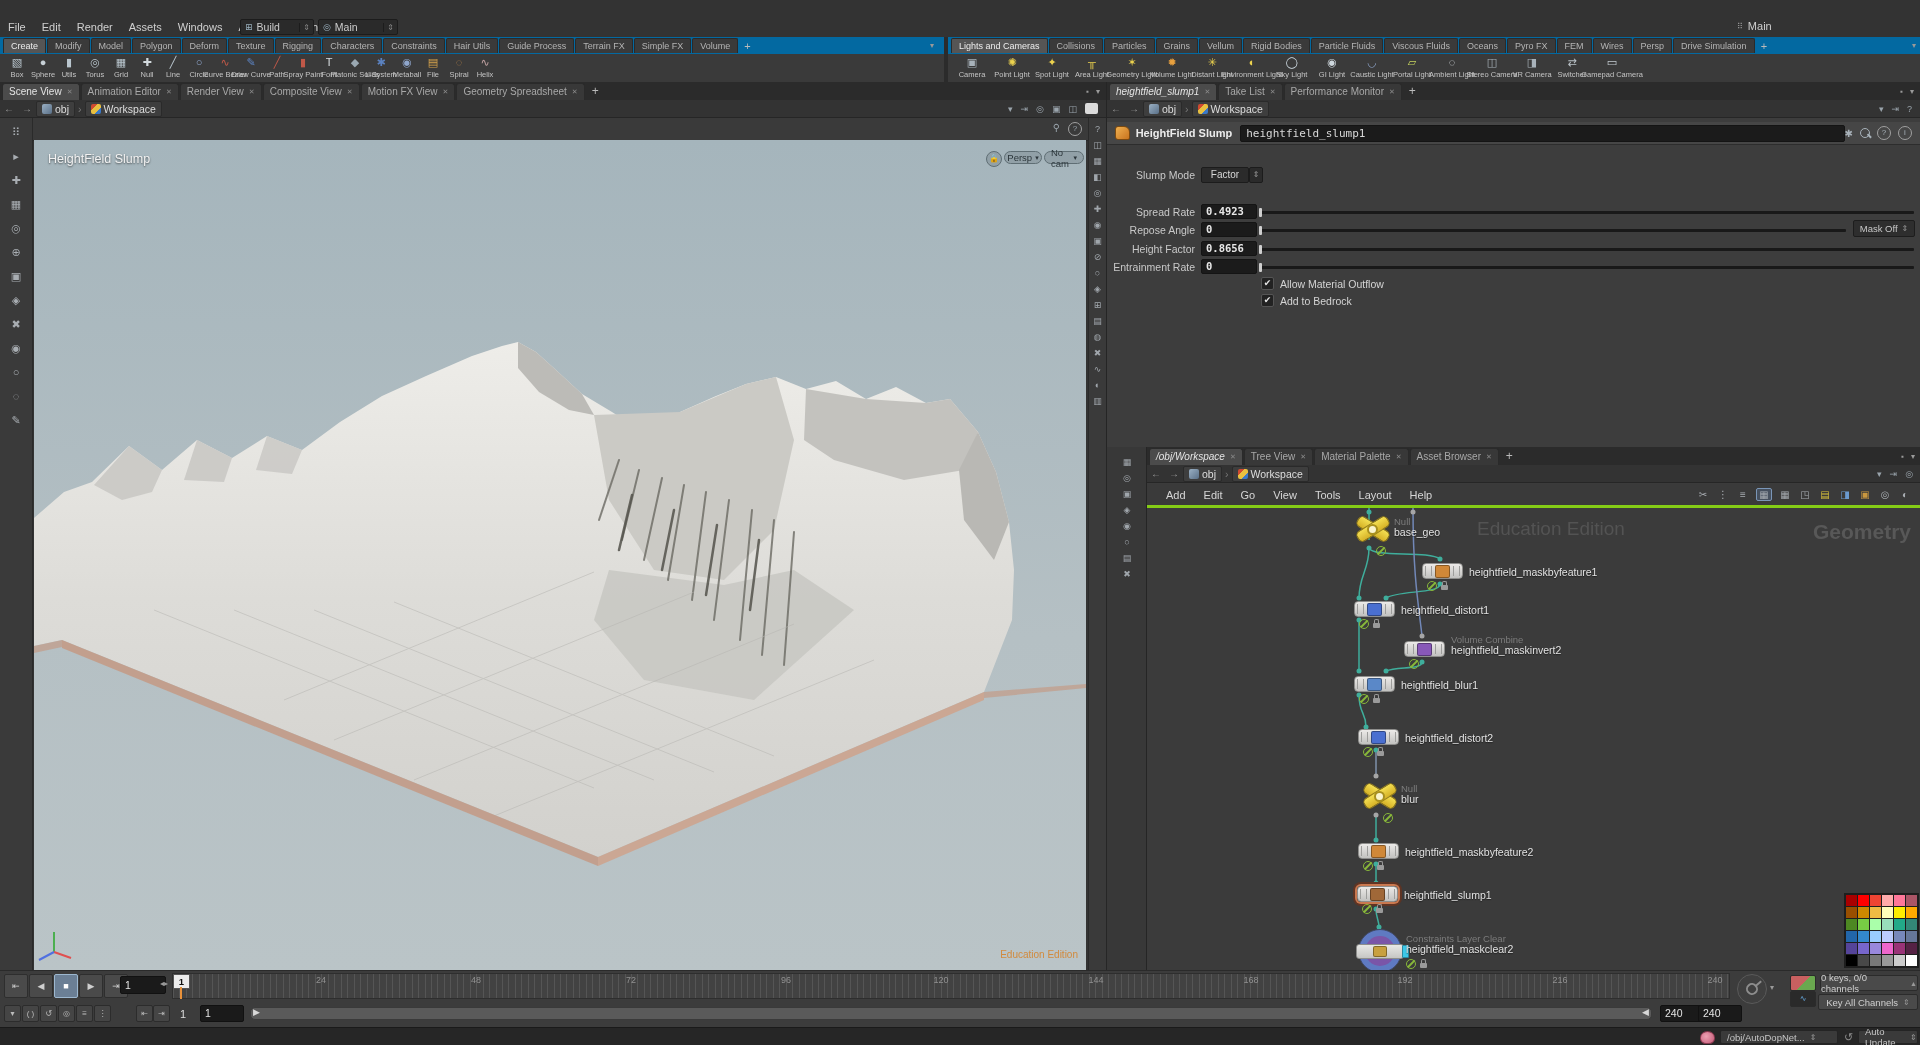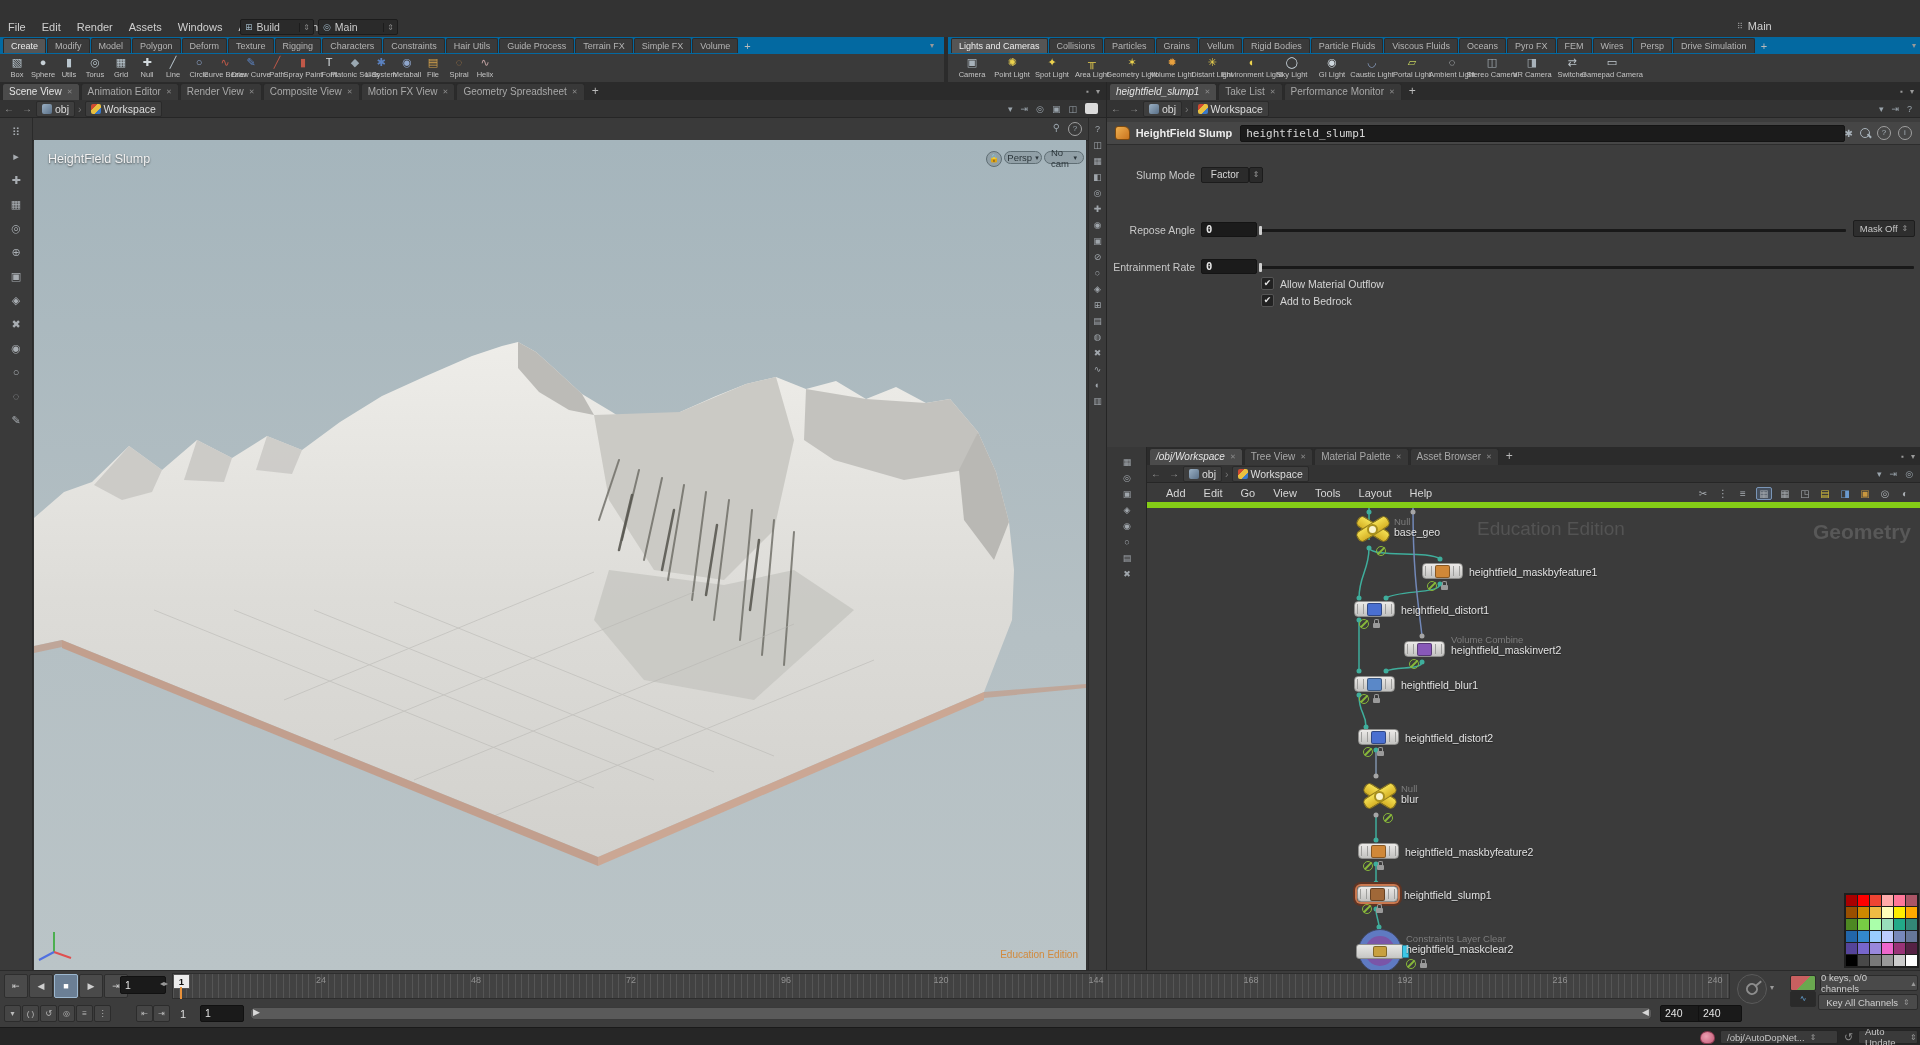--- a/index.html
+++ b/index.html
@@ -81,21 +81,21 @@
   .ptrack{position:absolute;left:154px;right:6px;top:7px;height:3px;background:#191919;border-radius:1px}
   .pfill{position:relative;height:3px;background:linear-gradient(#5b92cc,#2f5f94)}
   .pfill::after{content:"";position:absolute;right:-1px;top:-3px;width:3px;height:9px;background:#cfcfcf;border-radius:1px}
   .pticks{position:absolute;left:154px;right:6px;top:12px;height:4px;background:repeating-linear-gradient(90deg,#7e7e7e 0 1px,transparent 1px 14px)}
   .maskoff{position:absolute;left:746px;top:-2px;width:60px;height:15px;background:#2e2e2e;border:1px solid #1d1d1d;border-radius:2px;color:#c8c8c8;font-size:9.5px;display:flex;align-items:center;justify-content:center;gap:4px}
   .pcheck{position:absolute;left:154px;display:flex;gap:6px;align-items:center;font-size:10.5px;color:#d4d4d4}
   .cbox{width:11px;height:11px;background:#222;border:1px solid #555;border-radius:2px;color:#e8e8e8;font-size:9px;line-height:11px;text-align:center}
   
   .nfill{left:1106px;top:447px;width:40px;height:523px;background:#383838;border-left:1px solid #262626}
   .npane{left:1146px;top:447px;width:774px;height:523px;background:#3b3b3b;border-left:1px solid #252525;box-sizing:border-box}
-  .nmenu{position:absolute;left:0;top:37px;width:100%;height:24px;background:#3a3a3a;border-bottom:6px solid #84cc16;display:flex;align-items:center;padding-left:10px;box-sizing:border-box}
+  .nmenu{position:absolute;left:0;top:37px;width:100%;height:24px;background:#3a3a3a;border-bottom:3px solid #84cc16;display:flex;align-items:center;padding-left:10px;box-sizing:border-box}
   .nmenu-item{padding:0 9px;font-size:11px;color:#d6d6d6}
   .ntools{margin-left:auto;display:flex;gap:6px;align-items:center;padding-right:8px;font-size:10px;color:#a8adb2}
   .nti{width:14px;text-align:center}
   .nti.framed{background:#46505e;border:1px solid #7a96b8;border-radius:2px}
   .ncanvas{position:absolute;left:0;top:61px;width:774px;height:462px;background:#3b3b3b;overflow:hidden}
   .eduwm2{position:absolute;left:330px;top:10px;font-size:19px;color:#535353}
   .geowm{position:absolute;right:10px;top:12px;font-size:21px;font-weight:bold;color:#585858}
   
   .n{position:absolute;width:41px;height:16px}
   .n .flagbody,.n .xbody,.n .cbody{display:none}
@@ -588,28 +588,38 @@
         <span class="circq">?</span>
         <span class="circq">i</span>
       </span>
     </div>
 
     <div class="prow" style="top:49px">
       <span class="plabel">Slump Mode</span>
       <span class="pmenu">Factor</span>
       <span class="pmarr">⇕</span>
     </div>
+    <div class="prow" style="top:86px">
+      <span class="plabel">Spread Rate</span>
+      <span class="pfield">0.4923</span>
+      <span class="ptrack"><span class="pfill" style="width: 54.1%;"></span></span>
+    </div>
     <div class="prow" style="top:104px">
       <span class="plabel">Repose Angle</span>
       <span class="pfield">0</span>
       <span class="ptrack" style="right:74px"><span class="pfill" style="width: 0%;"></span></span>
       <span class="maskoff">
           <span>Mask Off</span>
           <span style="font-size:8px;color:#999">⇕</span>
         </span>
+    </div>
+    <div class="prow" style="top:123px">
+      <span class="plabel">Height Factor</span>
+      <span class="pfield">0.8656</span>
+      <span class="ptrack"><span class="pfill" style="width: 86.9%;"></span></span>
     </div>
     <div class="prow" style="top:141px">
       <span class="plabel">Entrainment Rate</span>
       <span class="pfield">0</span>
       <span class="ptrack"><span class="pfill" style="width: 0%;"></span></span>
     </div>
     <div class="pcheck" style="top:159px">
       <span class="cbox">✔</span>
       <span>Allow Material Outflow</span>
     </div>

